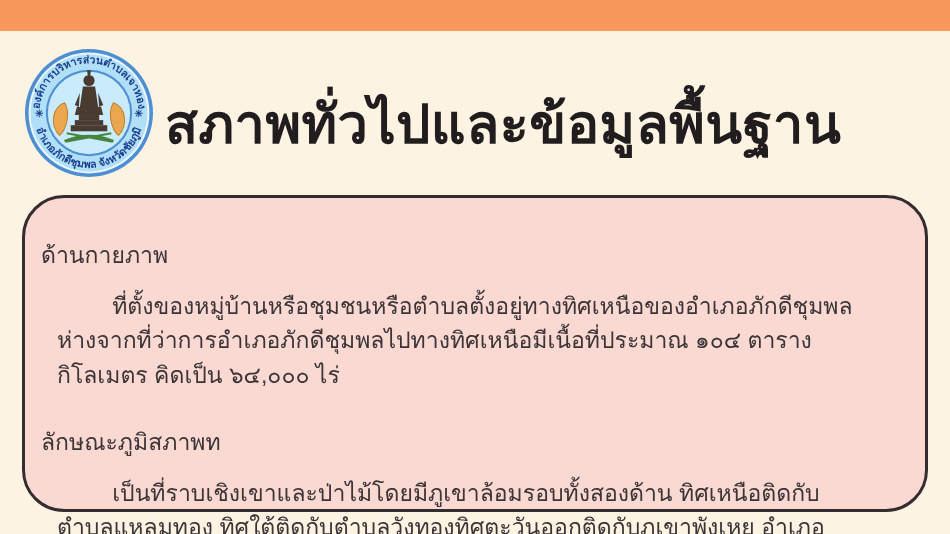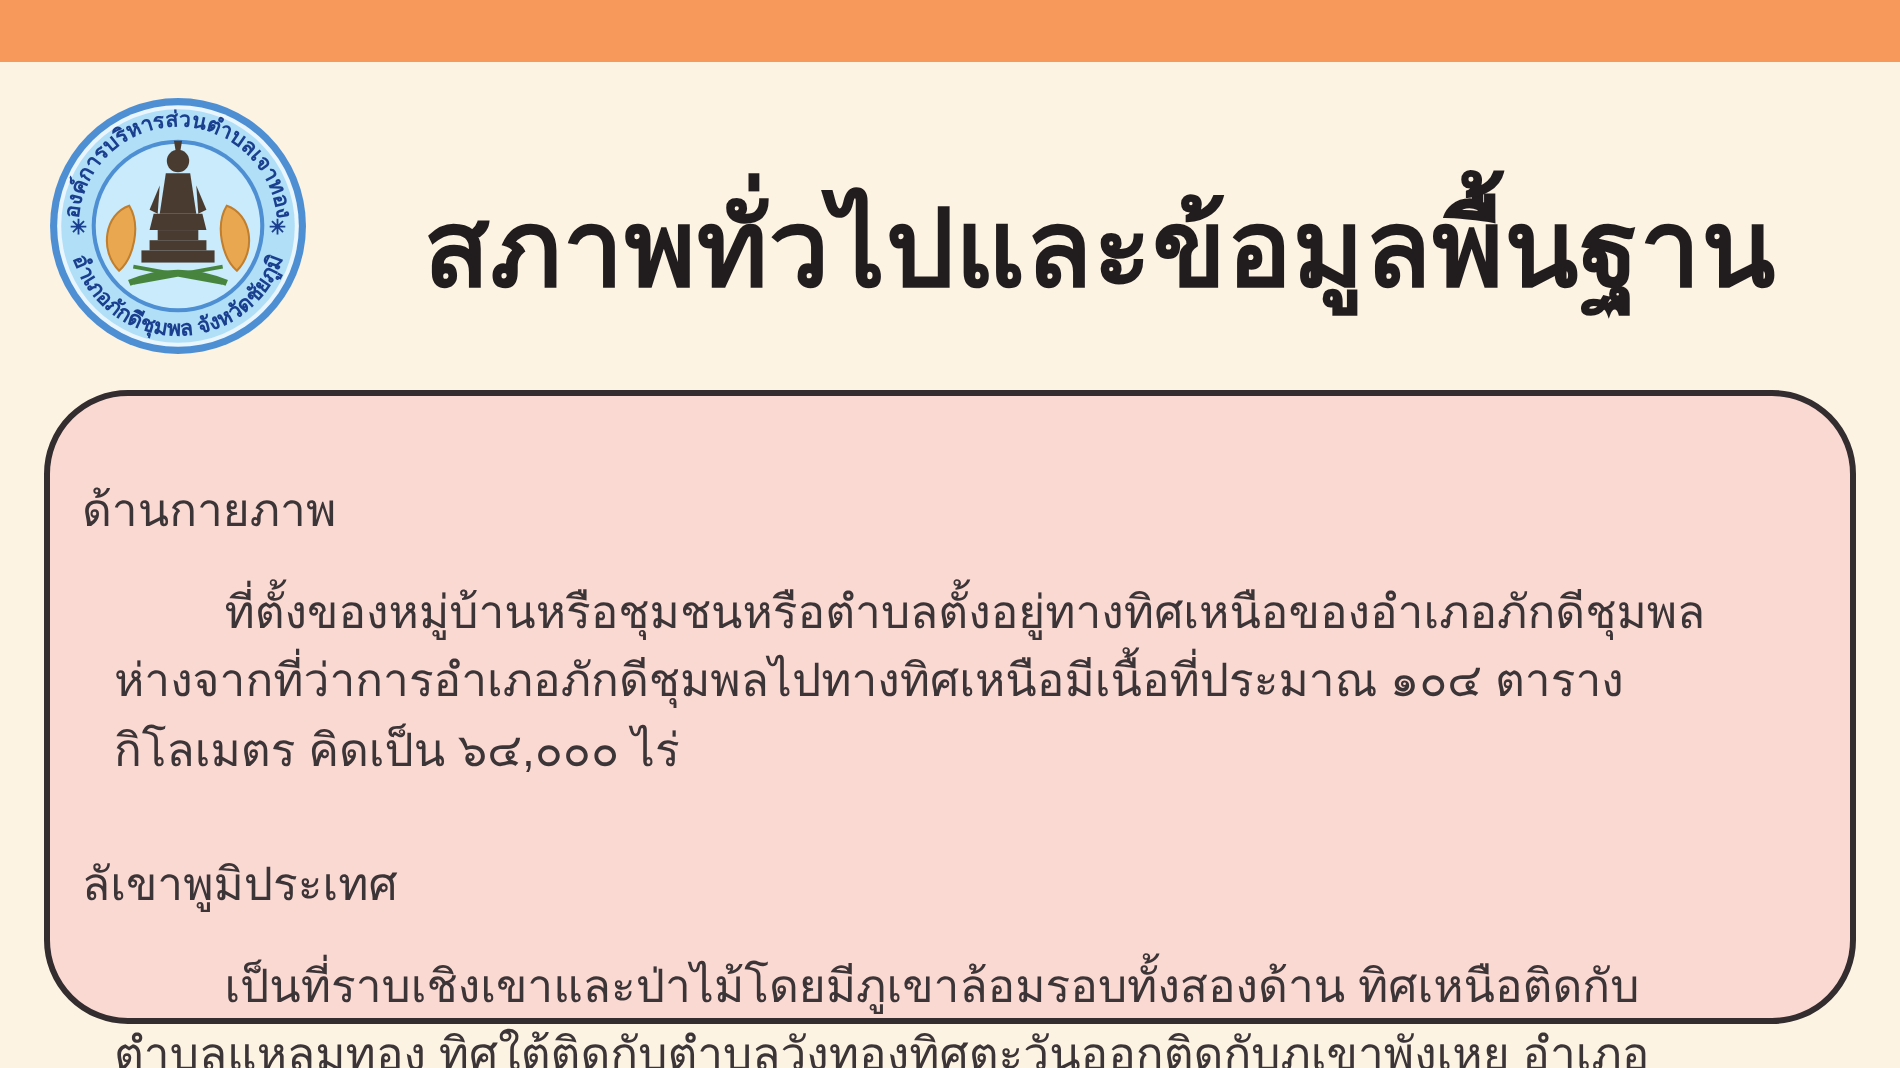--- a/index.html
+++ b/index.html
@@ -14,21 +14,21 @@
   }
   .top-bar{
     position:absolute;left:0;top:0;width:100%;height:31px;
     background:#f8995c;
   }
   .seal{
     position:absolute;left:24px;top:48px;width:130px;height:130px;
   }
   .title{
     position:absolute;left:165px;right:15px;top:56px;
-    text-align:center;
+    text-align:left;
     font-size:54px;font-weight:800;color:#211c1d;
     font-family:"Liberation Serif","Liberation Sans",serif;
     letter-spacing:0.5px;
     line-height:1.25;
   }
   .content-box{
     position:absolute;left:22px;right:22px;top:195px;height:317px;
     background:#fbd9d3;
     border:3px solid #332d2f;
     border-radius:42px;
@@ -99,18 +99,18 @@
   </div>
 
   <h1 class="title">สภาพทั่วไปและข้อมูลพื้นฐาน</h1>
 
   <div class="content-box">
     <div class="section">
       <p class="section-heading">ด้านกายภาพ</p>
       <p class="section-body">ที่ตั้งของหมู่บ้านหรือชุมชนหรือตำบลตั้งอยู่ทางทิศเหนือของอำเภอภักดีชุมพล ห่างจากที่ว่าการอำเภอภักดีชุมพลไปทางทิศเหนือมีเนื้อที่ประมาณ ๑๐๔ ตารางกิโลเมตร คิดเป็น ๖๔,๐๐๐ ไร่</p>
     </div>
     <div class="section">
-      <p class="section-heading">ลัเขาพูมิประเทศ</p>
+      <p class="section-heading">ลักษณะภูมิสภาพท</p>
       <p class="section-body">เป็นที่ราบเชิงเขาและป่าไม้โดยมีภูเขาล้อมรอบทั้งสองด้าน ทิศเหนือติดกับตำบลแหลมทอง ทิศใต้ติดกับตำบลวังทองทิศตะวันออกติดกับภูเขาพังเหย อำเภอเทพสถิต และทิศตะวันตกติดกับภูเขาพญาฝ่อ จังหวัดเพชรบูรณ์</p>
     </div>
   </div>
 
 </div>
 
 </body></html>

